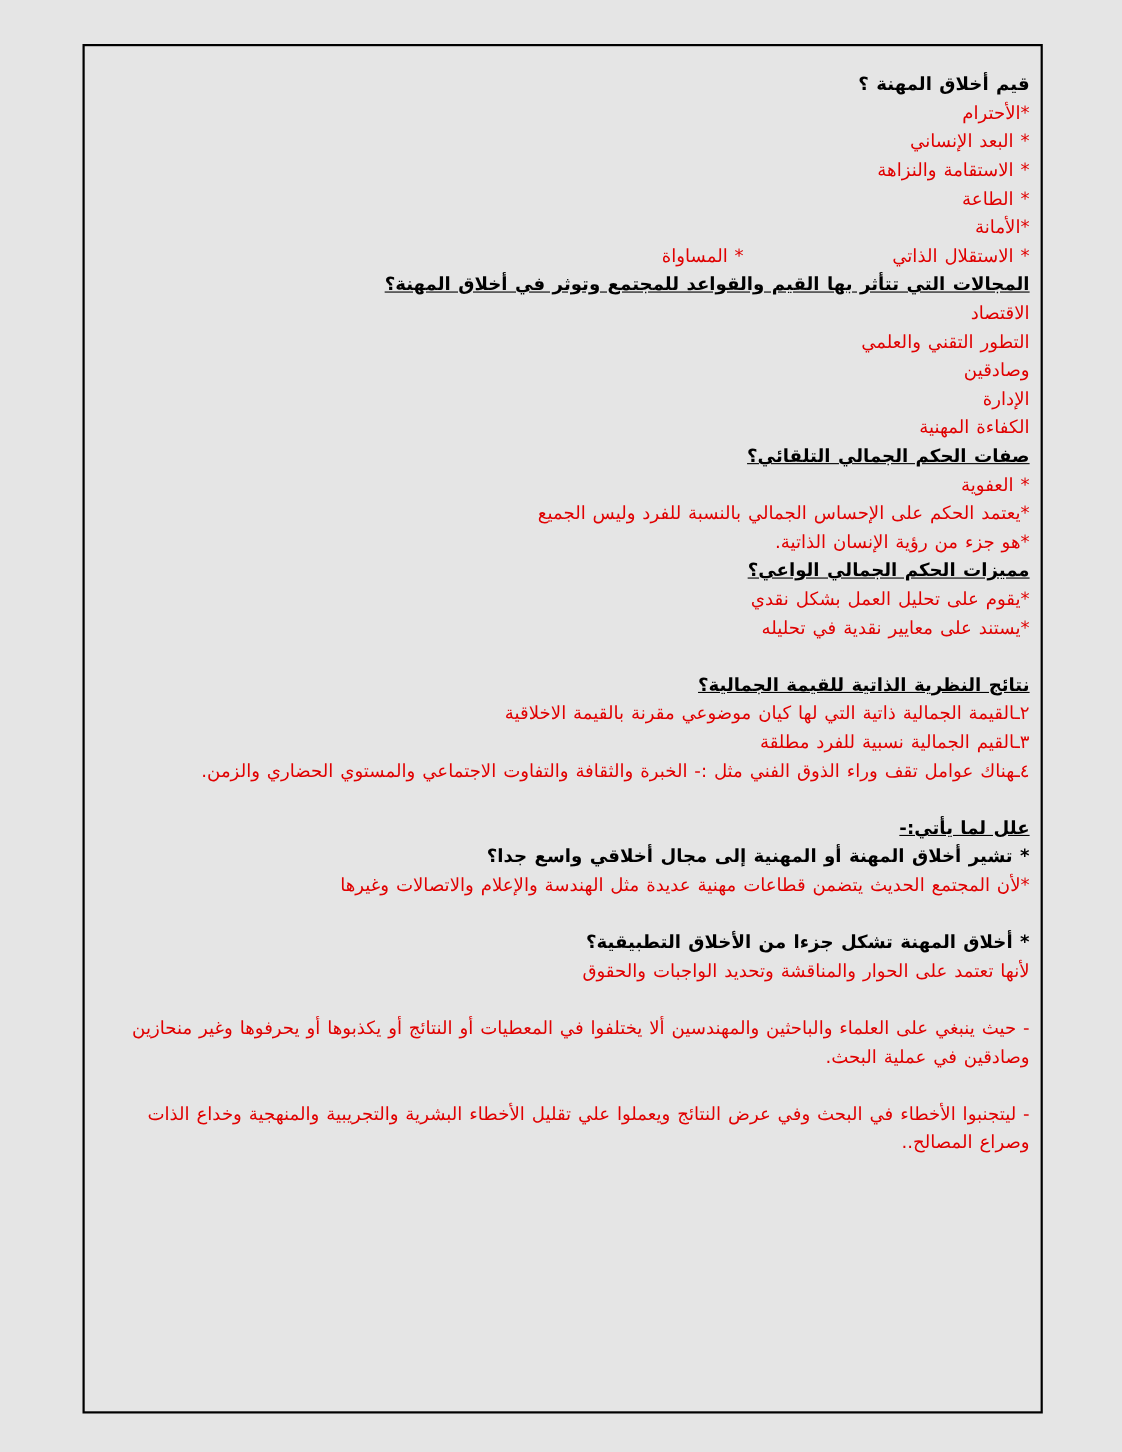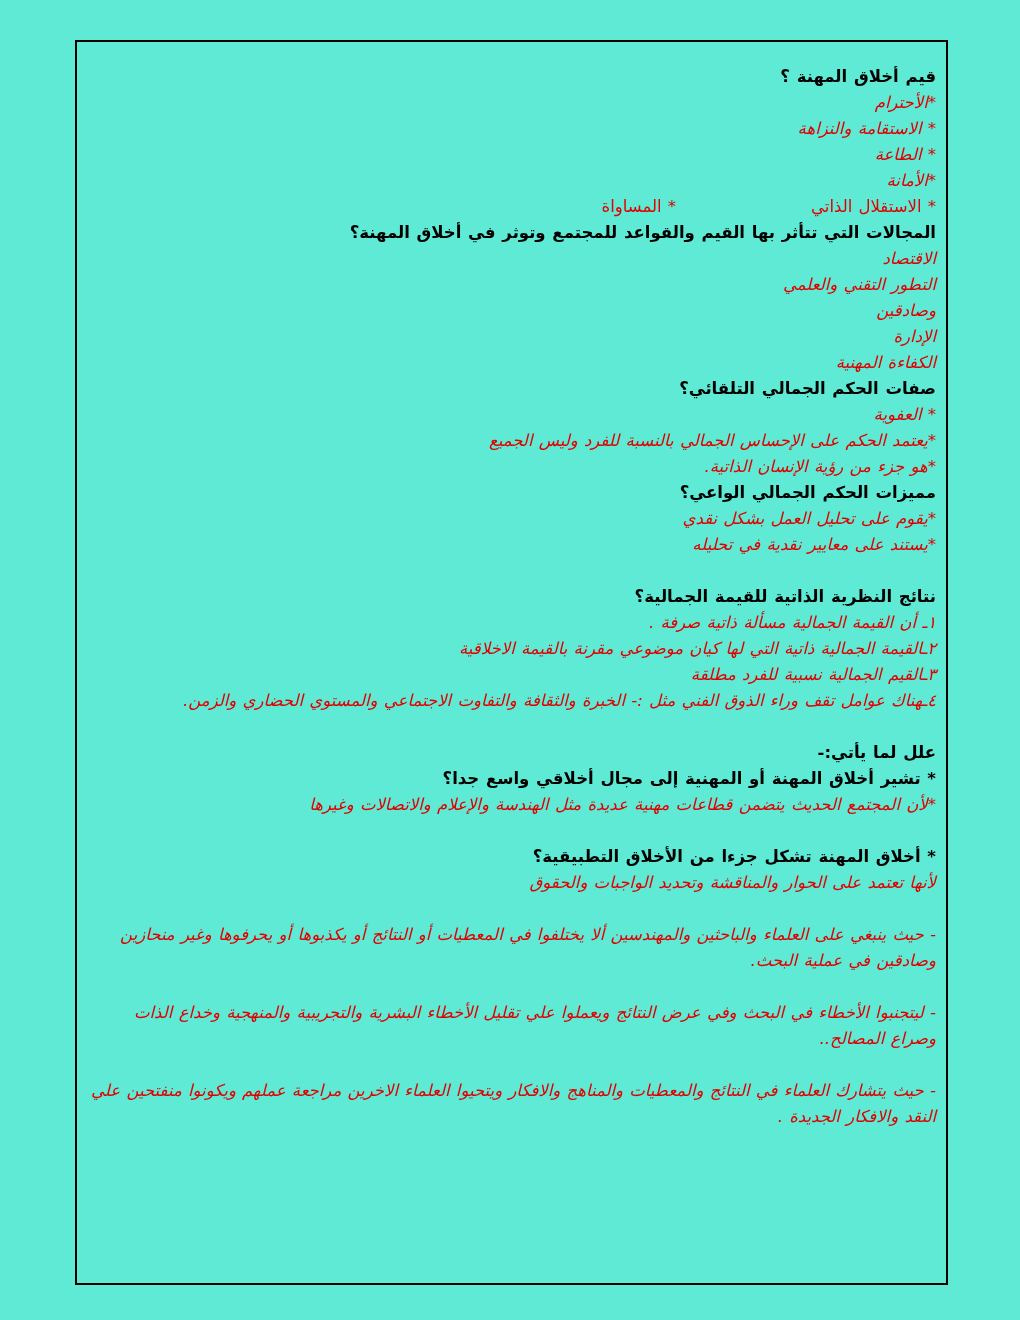--- a/index.html
+++ b/index.html
@@ -4,21 +4,21 @@
 <style>
   html, body {
     margin: 0;
     padding: 0;
     background: #ffffff;
   }
   .canvas {
     position: relative;
     width: 1020px;
     height: 1320px;
-    background: #5eead4;
+    background: #e5e5e5;
     font-family: "DejaVu Sans", sans-serif;
     direction: rtl;
   }
   .page-border {
     position: absolute;
     left: 75px;
     top: 40px;
     width: 873px;
     height: 1245px;
     border: 2px solid var(--border-color, #000);
@@ -36,28 +36,28 @@
     color: var(--red, #e00000);
     word-spacing: 1px;
   }
   .line.title {
     color: #000000;
     font-weight: bold;
   }
   .line.heading {
     color: #000000;
     font-weight: bold;
+    text-decoration: underline;
   }
   .line.question {
     color: #000000;
     font-weight: bold;
   }
   .line.red {
     color: var(--red, #e00000);
-    font-style: italic;
   }
   .line.spacer {
     height: 26px;
   }
   .line.pair {
     display: flex;
     flex-direction: row;
     justify-content: flex-start;
     gap: 135px;
   }
@@ -67,20 +67,21 @@
   }
 </style>
 </head>
 <body>
 
 <div class="canvas">
   <div class="page-border">
     <div class="content">
         <div class="line title">قيم أخلاق المهنة ؟</div>
         <div class="line red">*الأحترام</div>
+        <div class="line red">* البعد الإنساني</div>
         <div class="line red">* الاستقامة والنزاهة</div>
         <div class="line red">* الطاعة</div>
         <div class="line red">*الأمانة</div>
         <div class="line pair">
           <span>* الاستقلال الذاتي</span>
           <span>* المساواة</span>
         </div>
         <div class="line heading">المجالات التي تتأثر بها القيم والقواعد للمجتمع وتوثر في أخلاق المهنة؟</div>
         <div class="line red">الاقتصاد</div>
         <div class="line red">التطور التقني والعلمي</div>
@@ -89,32 +90,30 @@
         <div class="line red">الكفاءة المهنية</div>
         <div class="line heading">صفات الحكم الجمالي التلقائي؟</div>
         <div class="line red">* العفوية</div>
         <div class="line red">*يعتمد الحكم على الإحساس الجمالي بالنسبة للفرد وليس الجميع</div>
         <div class="line red">*هو جزء من رؤية الإنسان الذاتية.</div>
         <div class="line heading">مميزات الحكم الجمالي الواعي؟</div>
         <div class="line red">*يقوم على تحليل العمل بشكل نقدي</div>
         <div class="line red">*يستند على معايير نقدية في تحليله</div>
         <div class="line spacer"></div>
         <div class="line heading">نتائج النظرية الذاتية للقيمة الجمالية؟</div>
-        <div class="line red">١ـ أن القيمة الجمالية مسألة ذاتية صرفة .</div>
         <div class="line red">٢ـالقيمة الجمالية ذاتية التي لها كيان موضوعي مقرنة بالقيمة الاخلاقية</div>
         <div class="line red">٣ـالقيم الجمالية نسبية للفرد مطلقة</div>
         <div class="line red">٤ـهناك عوامل تقف وراء الذوق الفني مثل :- الخبرة والثقافة والتفاوت الاجتماعي والمستوي الحضاري والزمن.</div>
         <div class="line spacer"></div>
         <div class="line heading">علل لما يأتي:-</div>
         <div class="line question">* تشير أخلاق المهنة أو المهنية إلى مجال أخلاقي واسع جدا؟</div>
         <div class="line red">*لأن المجتمع الحديث يتضمن قطاعات مهنية عديدة مثل الهندسة والإعلام والاتصالات وغيرها</div>
         <div class="line spacer"></div>
         <div class="line question">* أخلاق المهنة تشكل جزءا من الأخلاق التطبيقية؟</div>
         <div class="line red">لأنها تعتمد على الحوار والمناقشة وتحديد الواجبات والحقوق</div>
         <div class="line spacer"></div>
         <div class="line red">- حيث ينبغي على العلماء والباحثين والمهندسين ألا يختلفوا في المعطيات أو النتائج أو يكذبوها أو يحرفوها وغير منحازين وصادقين في عملية البحث.</div>
         <div class="line spacer"></div>
         <div class="line red">- ليتجنبوا الأخطاء في البحث وفي عرض النتائج ويعملوا علي تقليل الأخطاء البشرية والتجريبية والمنهجية وخداع الذات وصراع المصالح..</div>
         <div class="line spacer"></div>
-        <div class="line red">- حيث يتشارك العلماء في النتائج والمعطيات والمناهج والافكار ويتحيوا العلماء الاخرين مراجعة عملهم ويكونوا منفتحين علي النقد والافكار الجديدة .</div>
       </div>
   </div>
 </div>
 
 </body></html>

